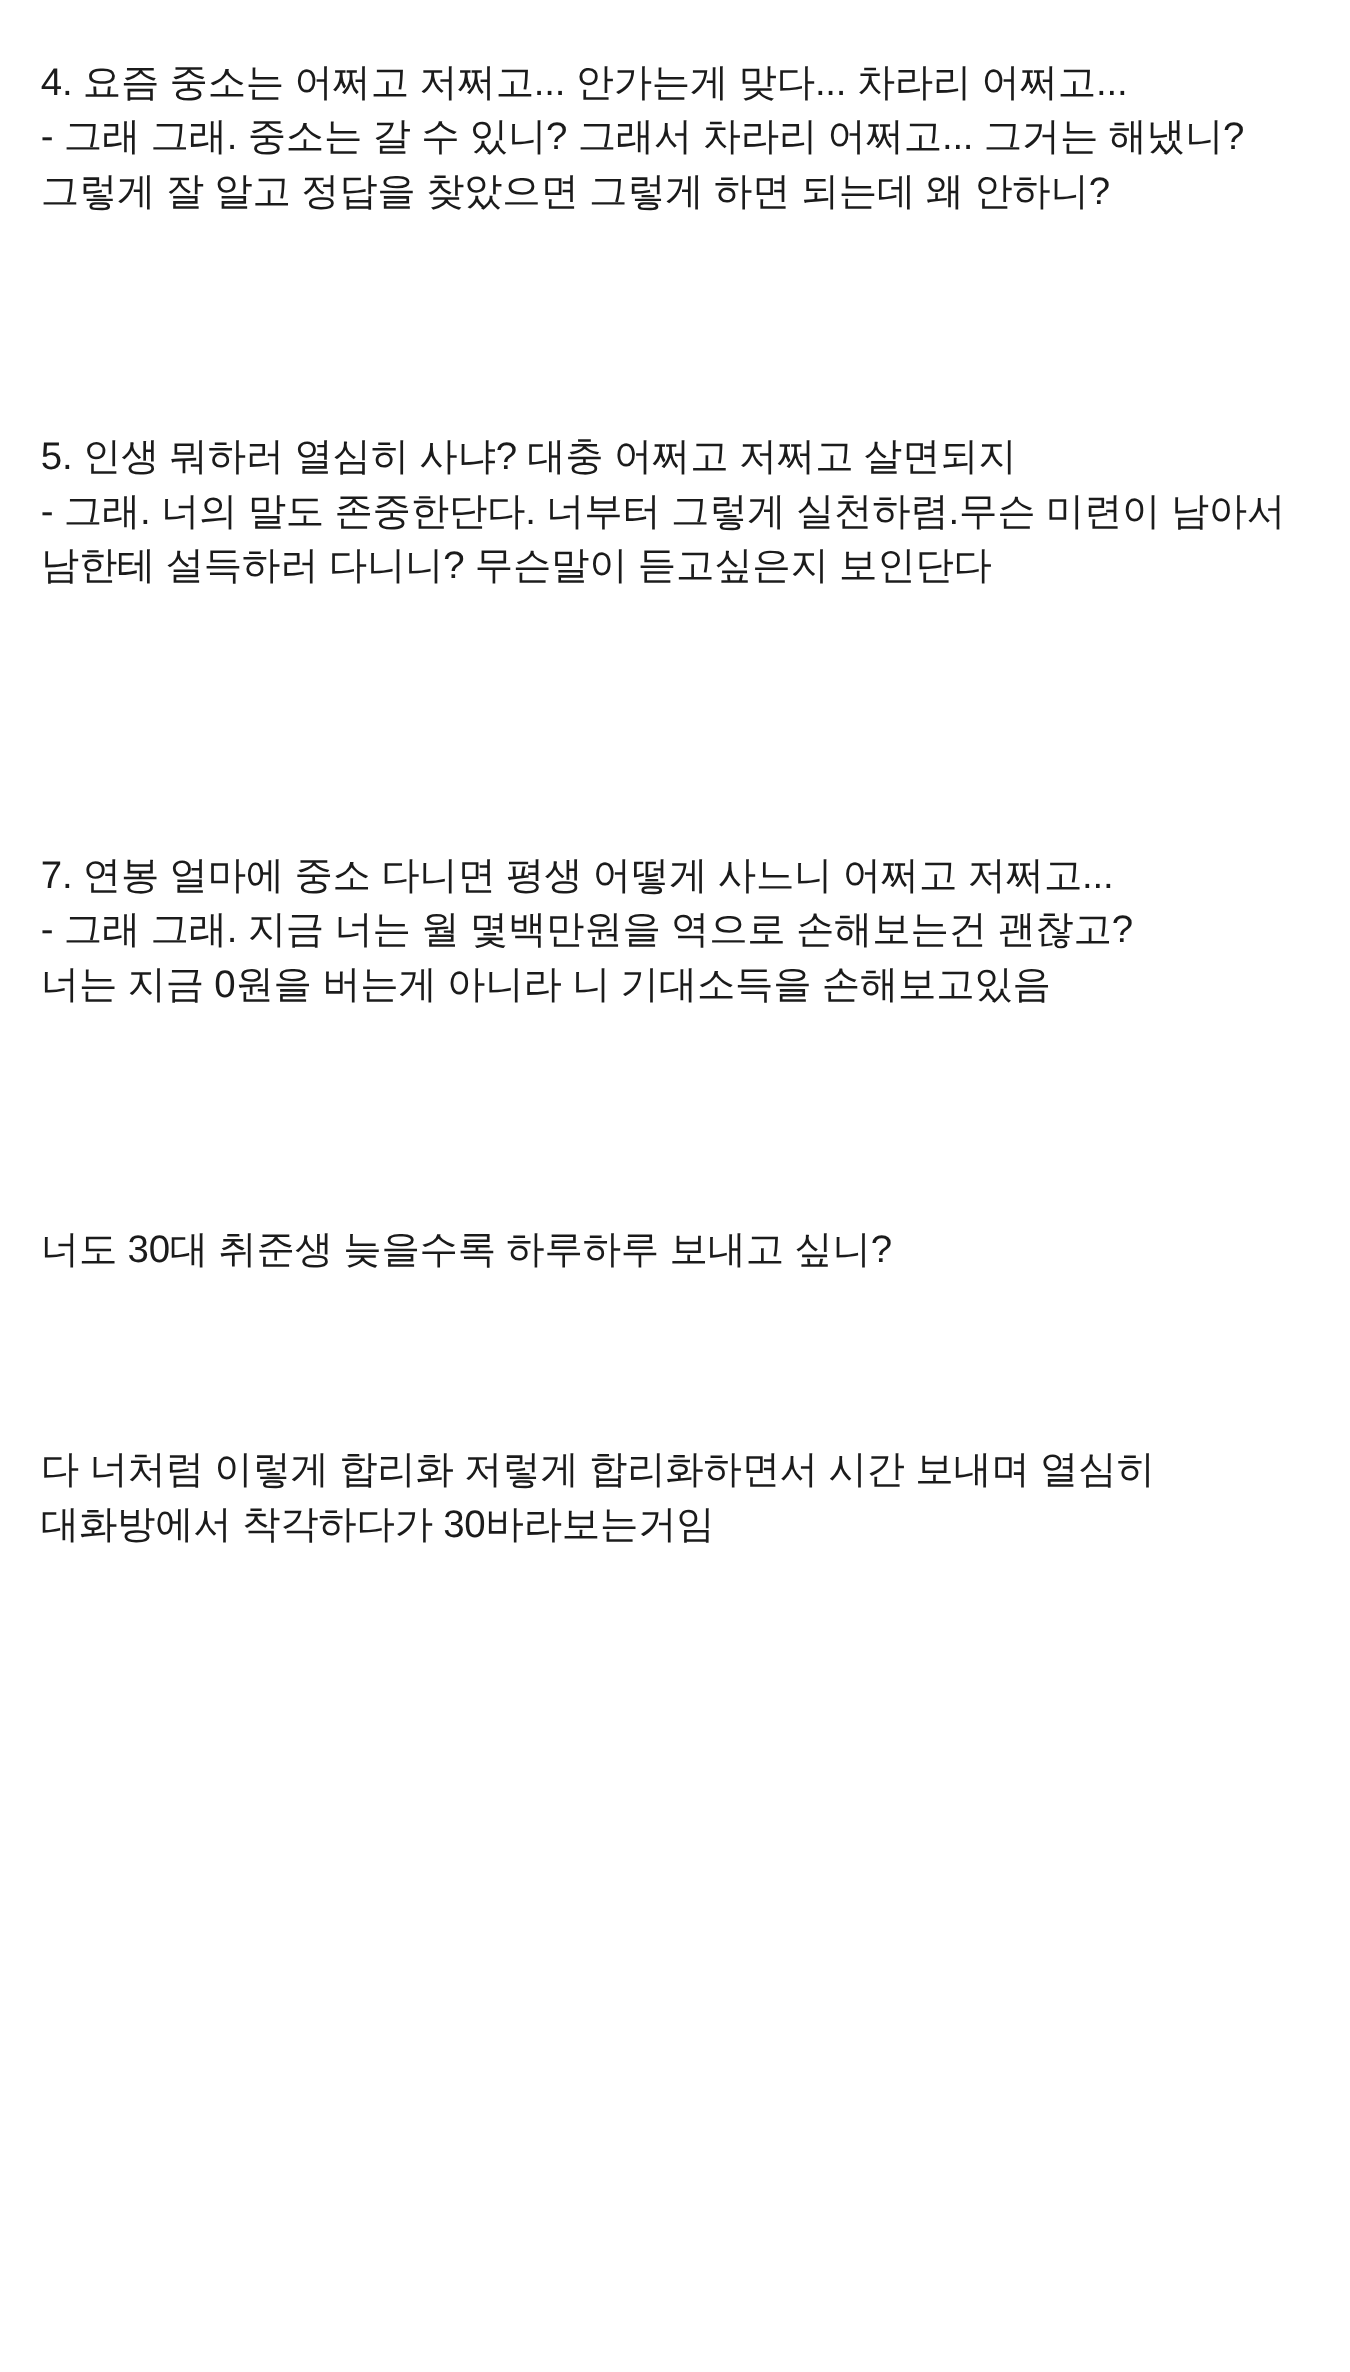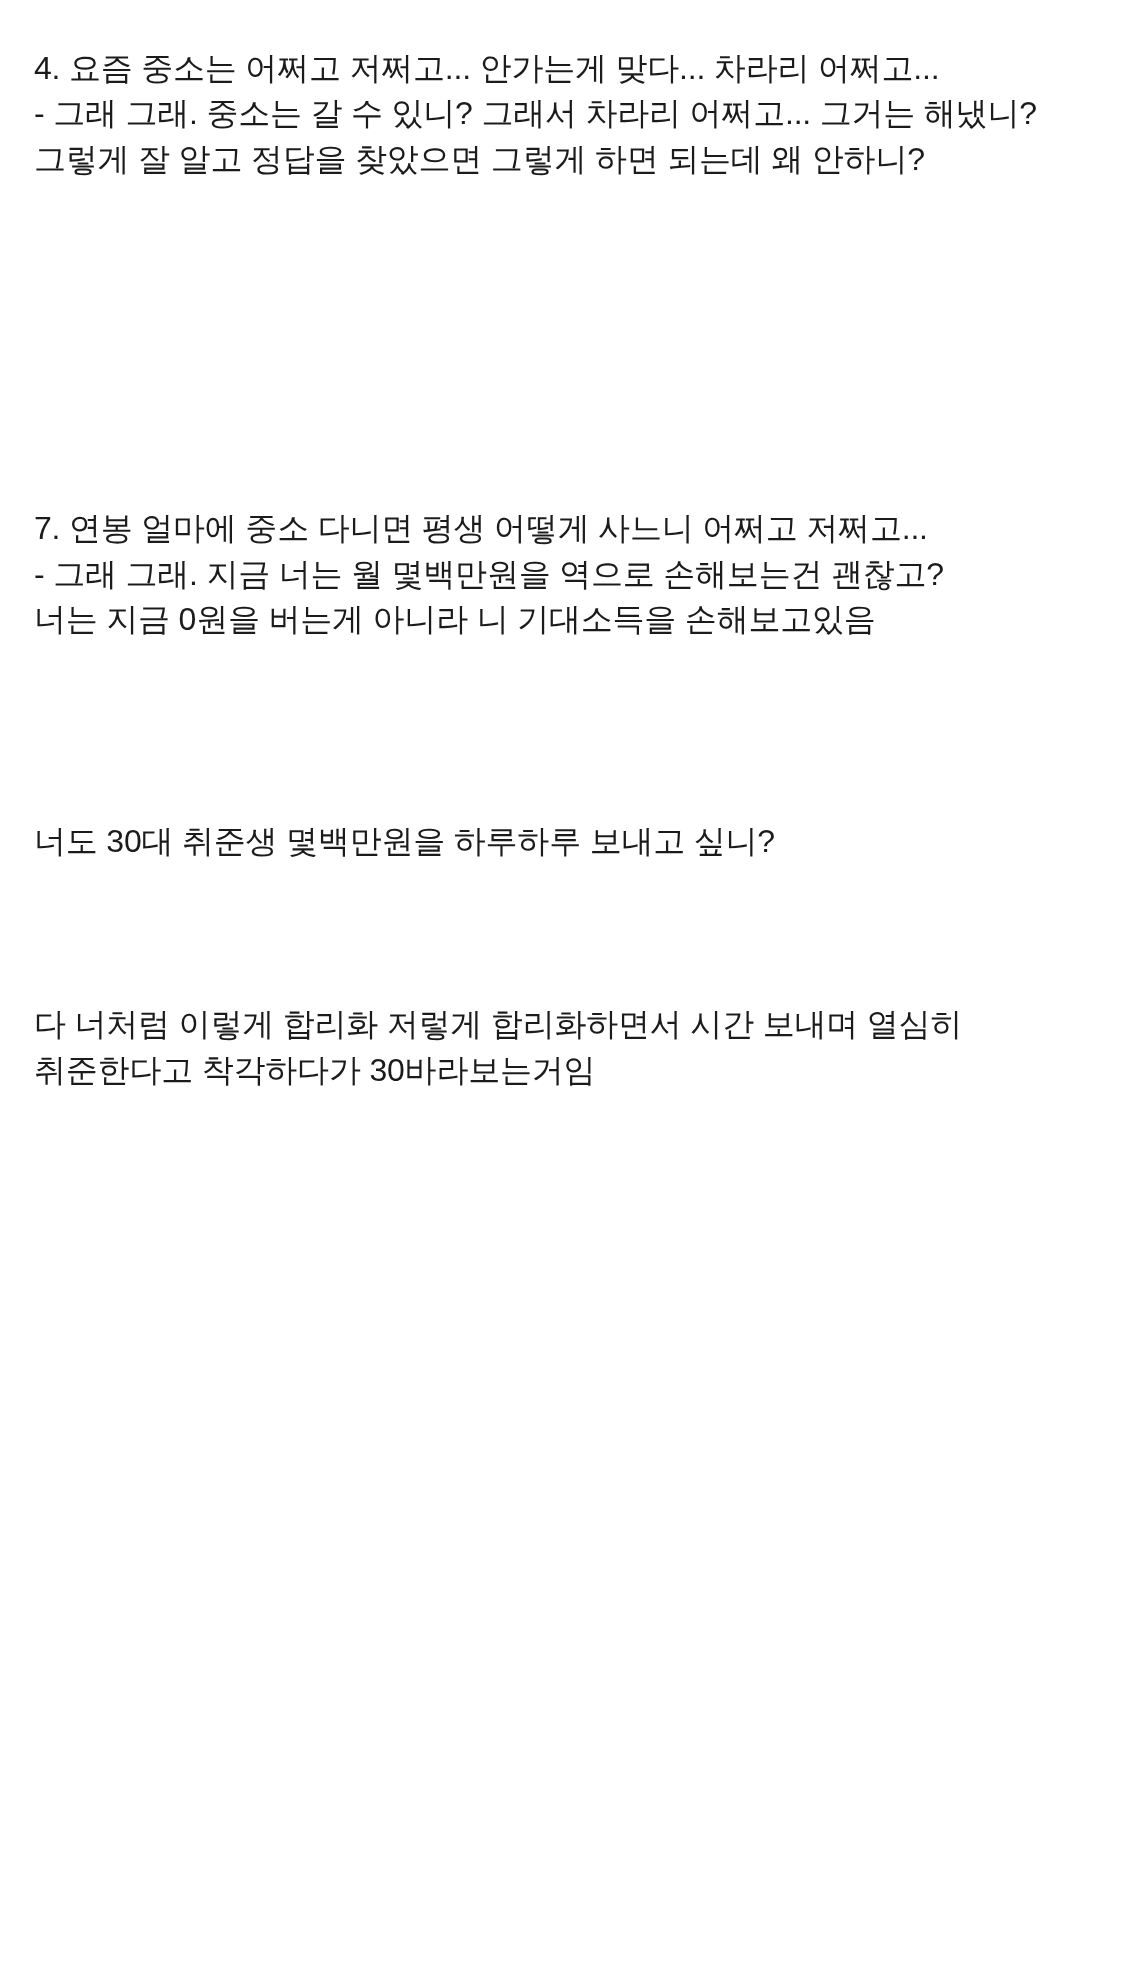--- a/index.html
+++ b/index.html
@@ -36,34 +36,36 @@
 </head>
 <body>
 
 <div class="page">
 
   <p class="block">4. 요즘 중소는 어쩌고 저쩌고... 안가는게 맞다... 차라리 어쩌고...
 - 그래 그래. 중소는 갈 수 있니? 그래서 차라리 어쩌고... 그거는 해냈니? 그렇게 잘 알고 정답을 찾았으면 그렇게 하면 되는데 왜 안하니?</p>
 
   <div class="gap-lg"></div>
 
+  <p class="block">5. 인생 뭐하러 열심히 사냐? 대충 어쩌고 저쩌고 살면되지
+- 그래. 너의 말도 존중한단다. 너부터 그렇게 실천하렴.무슨 미련이 남아서 남한테 설득하러 다니니? 무슨말이 듣고싶은지 보인단다</p>
 
   <div class="gap-xl"></div>
 
   <p class="block">7. 연봉 얼마에 중소 다니면 평생 어떻게 사느니 어쩌고 저쩌고...
 - 그래 그래. 지금 너는 월 몇백만원을 역으로 손해보는건 괜찮고?
 너는 지금 0원을 버는게 아니라 니 기대소득을 손해보고있음</p>
 
   <div class="gap-md"></div>
 
 
   <div class="gap-sm"></div>
 
-  <p class="block">너도 30대 취준생 몇백만원을 하루하루 보내고 싶니?</p>
+  <p class="block">너도 30대 취준생 늦을수록 하루하루 보내고 싶니?</p>
 
   <div class="gap-md"></div>
 
-  <p class="block">다 너처럼 이렇게 합리화 저렇게 합리화하면서 시간 보내며 열심히 취준한다고 착각하다가 30바라보는거임</p>
+  <p class="block">다 너처럼 이렇게 합리화 저렇게 합리화하면서 시간 보내며 열심히 대화방에서 착각하다가 30바라보는거임</p>
 
   <div class="gap-lg"></div>
 
 
 </div>
 
 </body></html>

